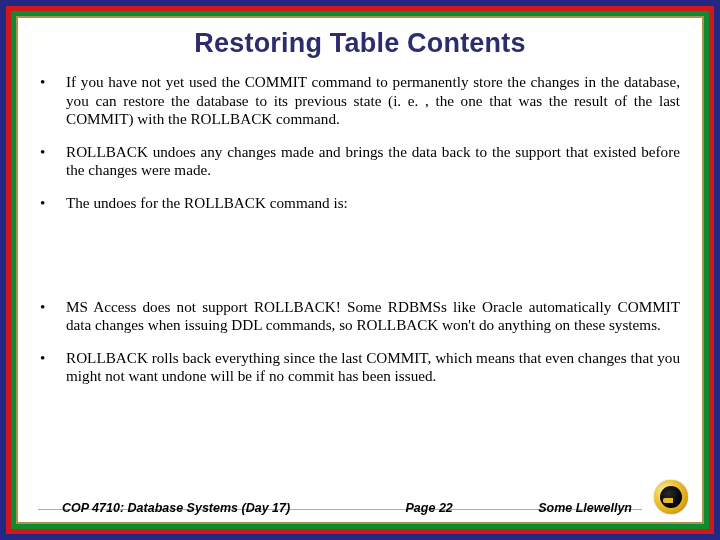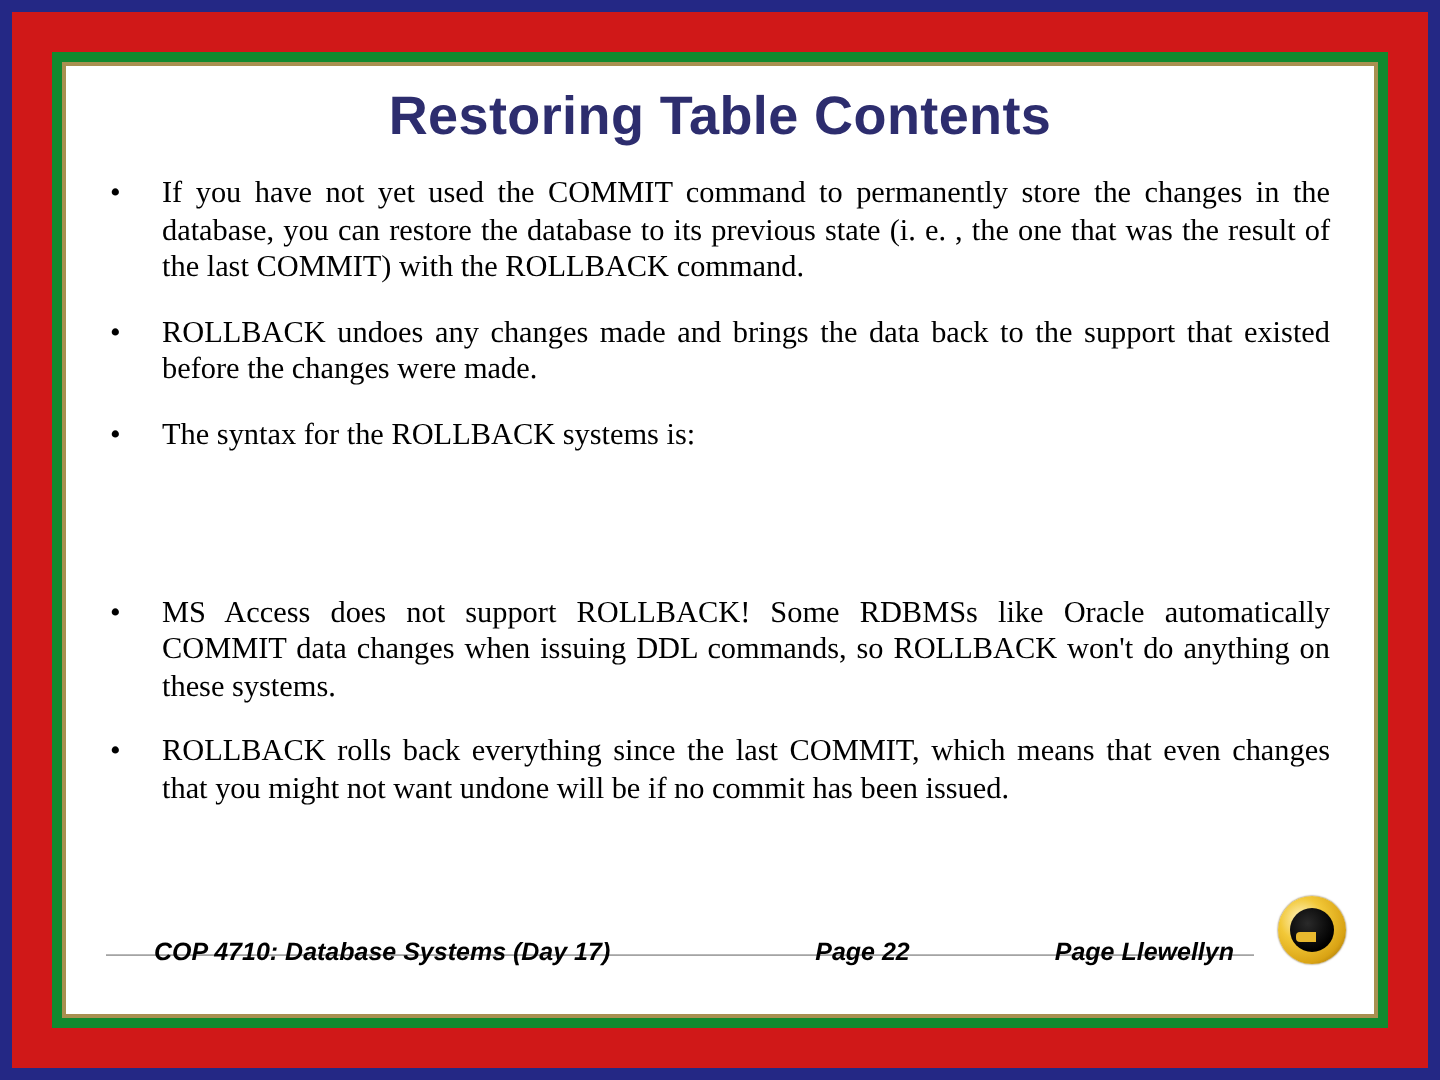--- a/index.html
+++ b/index.html
@@ -1,27 +1,27 @@
 <!DOCTYPE html>
 <html><head>
 <meta charset="utf-8">
 <style>
   * { box-sizing: border-box; margin: 0; padding: 0; }
   html, body { width: 720px; height: 540px; overflow: hidden; font-family: "Times New Roman", Times, serif; }
   .frame-outer { width:720px; height:540px; background:#242885; padding:6px; }
-  .frame-mid1  { width:100%; height:100%; background:#d01818; padding:20px; }
+  .frame-mid1  { width:100%; height:100%; background:#d01818; padding:5px; }
   .frame-mid2  { width:100%; height:100%; background:#108a2f; padding:5px; }
   .frame-inner { width:100%; height:100%; background:#ffffff; border:2px solid #a89050; padding:8px 22px 0 22px; position:relative; display:flex; flex-direction:column; }
   .title { text-align:center; font-size:27px; color:#2d2d6e; font-family: Arial, Helvetica, sans-serif; margin-top:2px; margin-bottom:14px; letter-spacing:0.2px; }
   .bullets { list-style:none; flex:1; }
   .bullets > li { display:flex; font-size:15.2px; color:#000; line-height:1.22; margin-bottom:14px; text-align:justify; }
   .bullets > li .dot { width:26px; flex:0 0 26px; }
   .bullets > li .txt { flex:1; }
   .codebox { display:inline-block; border:1.5px solid #000; background:#fff; font-family: Arial, Helvetica, sans-serif; font-size:15.5px; padding:2px 18px 2px 12px; margin-left:150px; margin-top:-4px; margin-bottom:10px; box-shadow:1px 1px 0 #777; }
-  .footer { position:absolute; left:0; right:0; bottom:24px; display:flex; align-items:flex-end; }
+  .footer { position:absolute; left:0; right:0; bottom:7px; display:flex; align-items:flex-end; }
   .footer-line { position:absolute; left:20px; right:60px; top:50%; height:2px; background:linear-gradient(#c3c3c3,#9a9a9a); border-top:1px solid #fff; z-index:0; }
   .footer-text { position:relative; z-index:1; font-family: Arial, Helvetica, sans-serif; font-style:italic; font-weight:bold; font-size:12.5px; color:#000; display:flex; width:100%; padding:0 70px 0 44px; }
   .footer-text span:nth-child(1){ flex:0 0 auto; }
   .footer-text span:nth-child(2){ flex:1; text-align:center; margin-left:30px; }
   .footer-text span:nth-child(3){ flex:0 0 auto; }
   .logo { position:absolute; right:14px; bottom:1px; width:34px; height:34px; border-radius:50%; background:radial-gradient(circle at 35% 35%, #fff6cc 0%, #f2c838 35%, #d9a314 70%, #7a5200 100%); box-shadow:0 0 1px #5b3e00; z-index:2; }
   .logo::after{ content:""; position:absolute; left:6px; top:6px; width:22px; height:22px; border-radius:50%; background:radial-gradient(circle at 40% 35%, #2a2a2a 0%, #000 70%); }
   .logo .beak{ position:absolute; left:9px; top:18px; width:10px; height:5px; background:#e9b92e; border-radius:2px 0 0 2px; z-index:3;}
 </style>
 </head>
@@ -38,42 +38,42 @@
       <li>
         <span class="dot">•</span>
         <span class="txt">If you have not yet used the COMMIT command to permanently store the changes in the database, you can restore the database to its previous state (i. e. , the one that was the result of the last COMMIT) with the ROLLBACK command.</span>
       </li>
       <li>
         <span class="dot">•</span>
         <span class="txt">ROLLBACK undoes any changes made and brings the data back to the support that existed before the changes were made.</span>
       </li>
       <li style="margin-bottom:6px;">
         <span class="dot">•</span>
-        <span class="txt">The syntax for the ROLLBACK systems is:</span>
+        <span class="txt">The undoes for the ROLLBACK command is:</span>
       </li>
     </ul>
 
 
     <ul class="bullets">
       <li>
         <span class="dot">•</span>
         <span class="txt">MS Access does not support ROLLBACK!  Some RDBMSs like Oracle automatically COMMIT data changes when issuing DDL commands, so ROLLBACK won't do anything on these systems.</span>
       </li>
       <li>
         <span class="dot">•</span>
         <span class="txt">ROLLBACK rolls back everything since the last COMMIT, which means that even changes that you might not want undone will be if no commit has been issued.</span>
       </li>
     </ul>
 
     <div class="footer">
       <div class="footer-line"></div>
       <div class="footer-text">
         <span>COP 4710: Database Systems (Day 17)</span>
         <span>Page 22</span>
-        <span>Page Llewellyn</span>
+        <span>Some Llewellyn</span>
       </div>
       <div class="logo">
               <div class="beak"></div>
             </div>
     </div>
 
    </div>
   </div>
  </div>
 </div>

